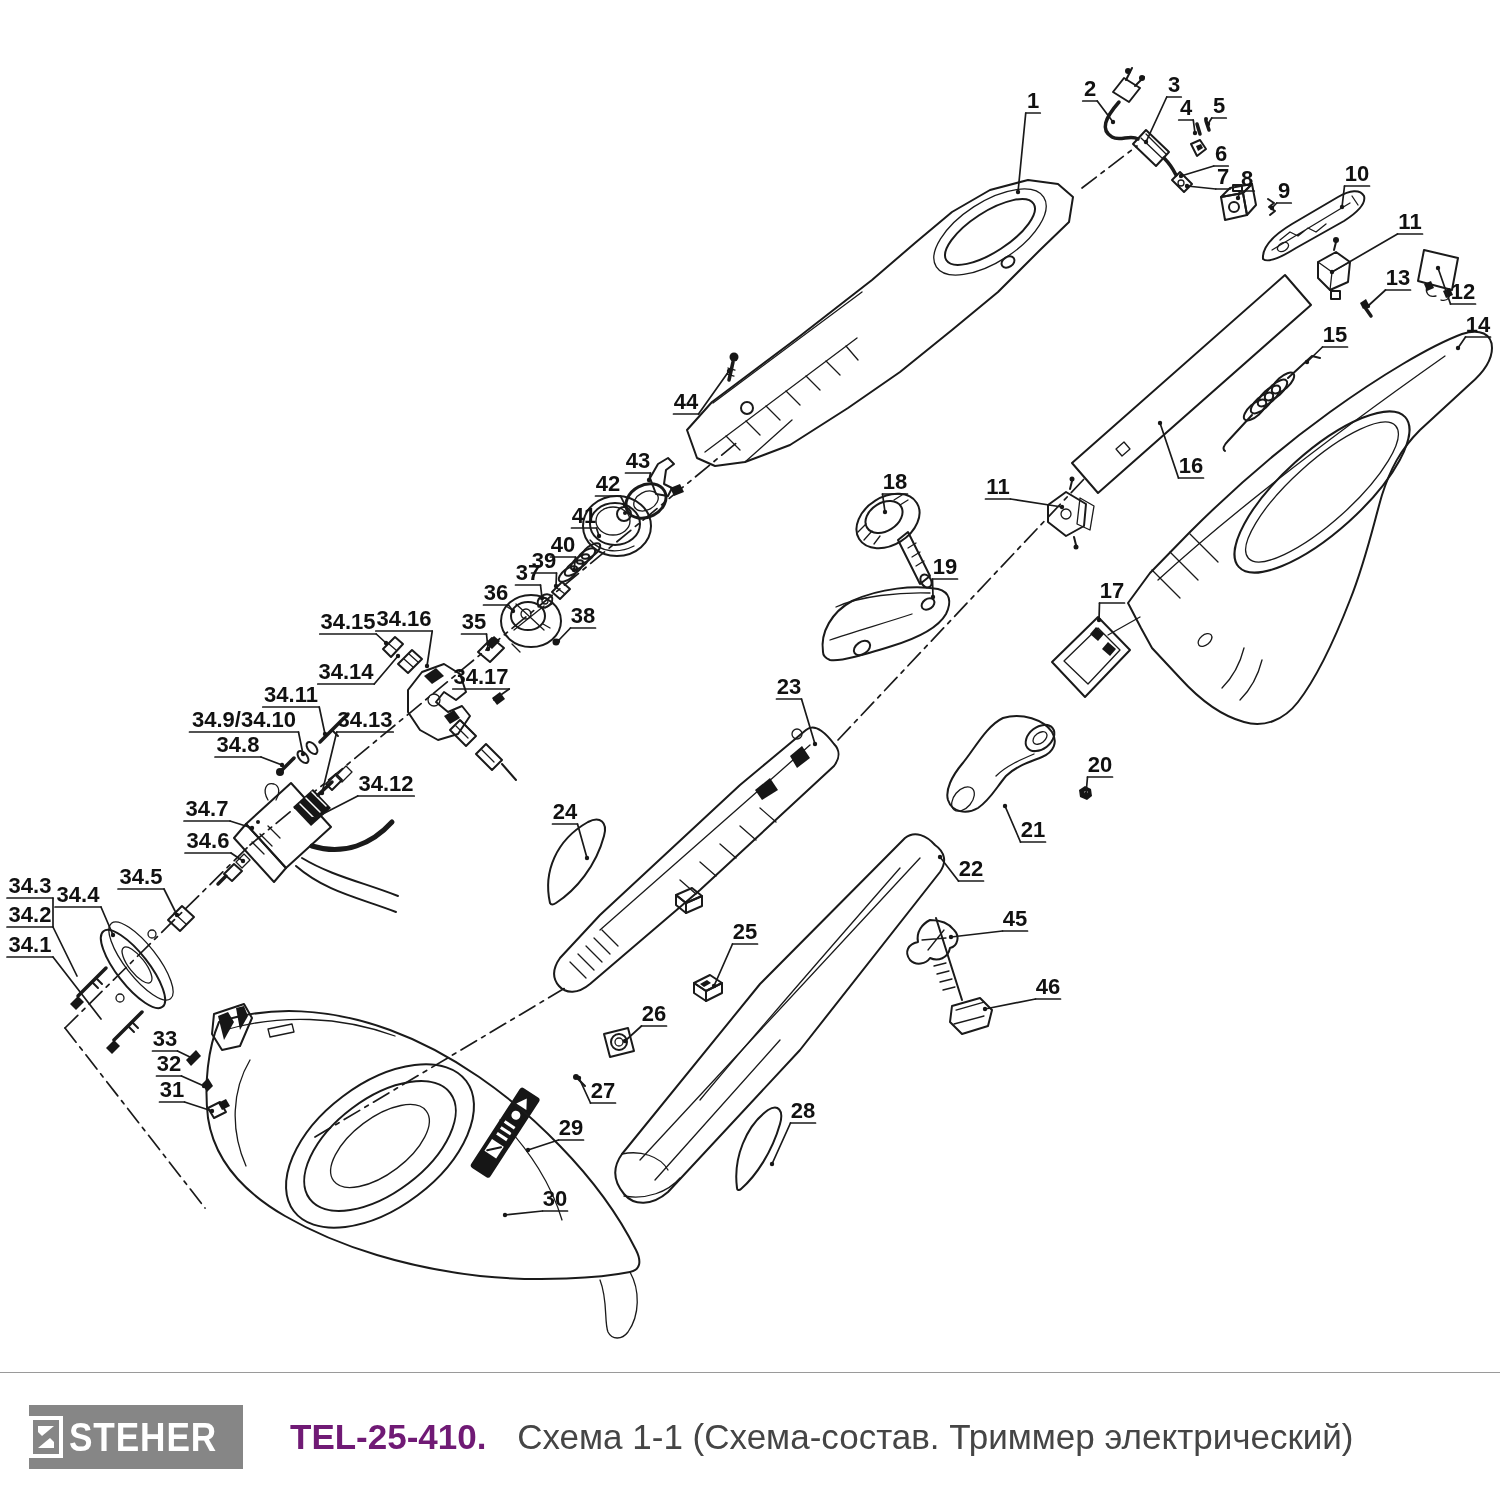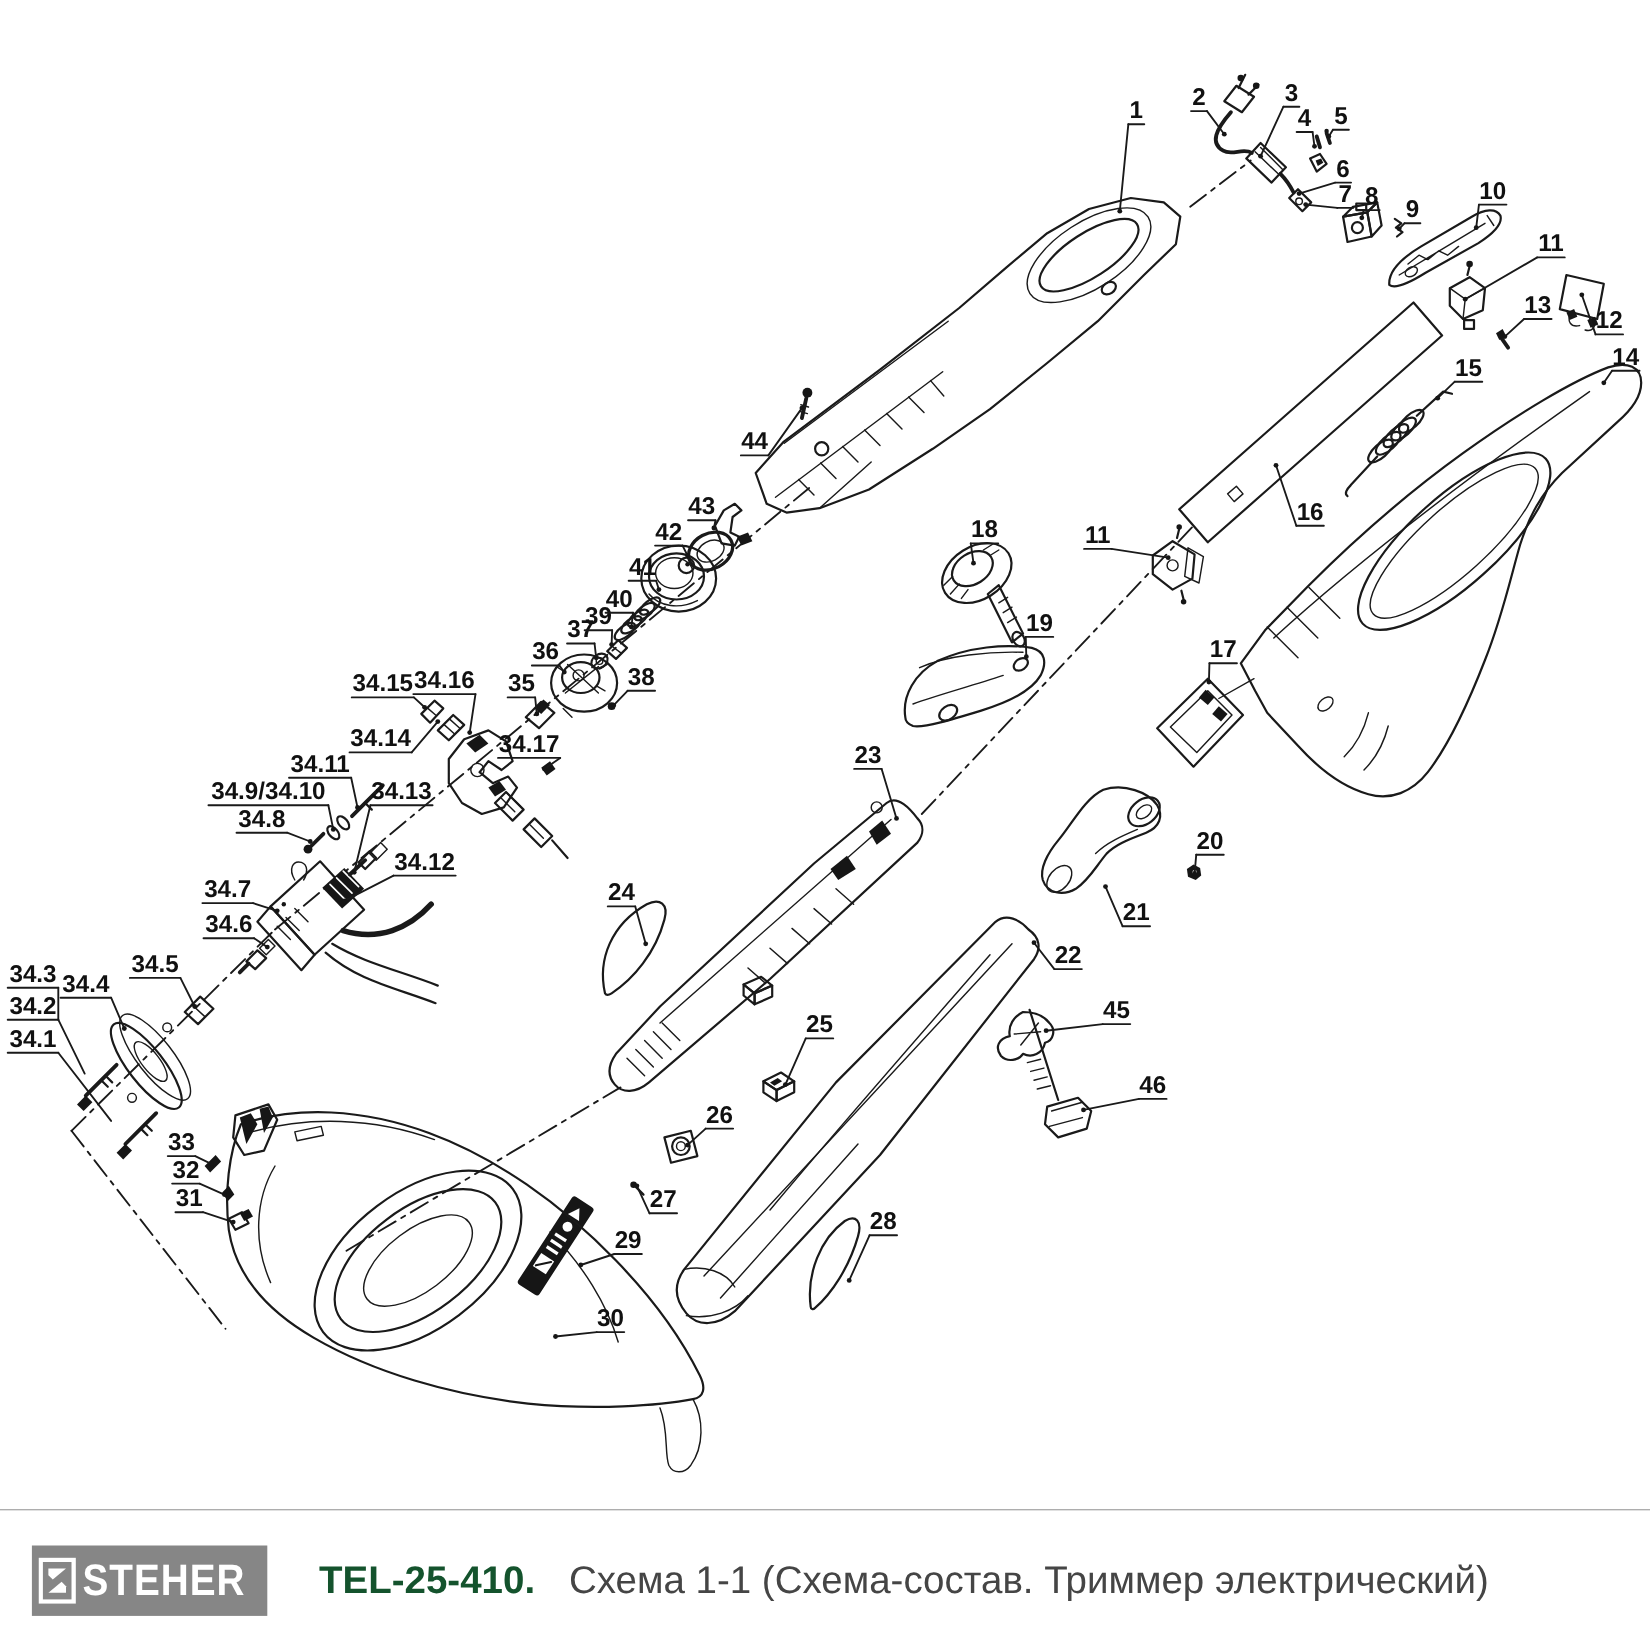--- a/index.html
+++ b/index.html
@@ -16,26 +16,26 @@
   #art .thin{stroke-width:1.3;}
   #art .axis{stroke-dasharray:18 6 4 6;stroke-width:1.7;}
   #art .leader{stroke-width:1.7;fill:none;}
   #art .plabel{font-family:"Liberation Sans",sans-serif;font-weight:700;font-size:22px;
       fill:#111;stroke:none;text-anchor:middle;}
   #art .tipdot{fill:#161616;stroke:none;}
   
   .footer{position:absolute;left:0;top:1372px;width:1500px;height:128px;background:#fff;
       border-top:1px solid #9a9a9a;display:flex;align-items:center;}
   .brand-badge{margin-left:29px;width:214px;height:64px;background:#868686;display:flex;
-      align-items:center;justify-content:flex-end;gap:6px;}
+      align-items:center;justify-content:flex-start;gap:6px;}
   .brand-mark{display:flex;align-items:center;}
   .brand-text{color:#fff;font-weight:700;font-size:40px;letter-spacing:1px;
       font-family:"Liberation Sans",sans-serif;transform:scaleX(.88);transform-origin:left;}
   .footer-title{margin-left:47px;font-size:35px;white-space:nowrap;}
-  .footer-title .model{font-weight:700;color:#14532d;}
+  .footer-title .model{font-weight:700;color:#701a75;}
   .footer-title .subtitle{font-weight:400;color:#454545;margin-left:21px;}
 </style>
 </head>
 <body>
 
 <div class="page">
   <div class="diagram">
     <svg id="art" viewBox="0 0 1500 1372" xmlns="http://www.w3.org/2000/svg">
 
       <g id="axes-layer">

